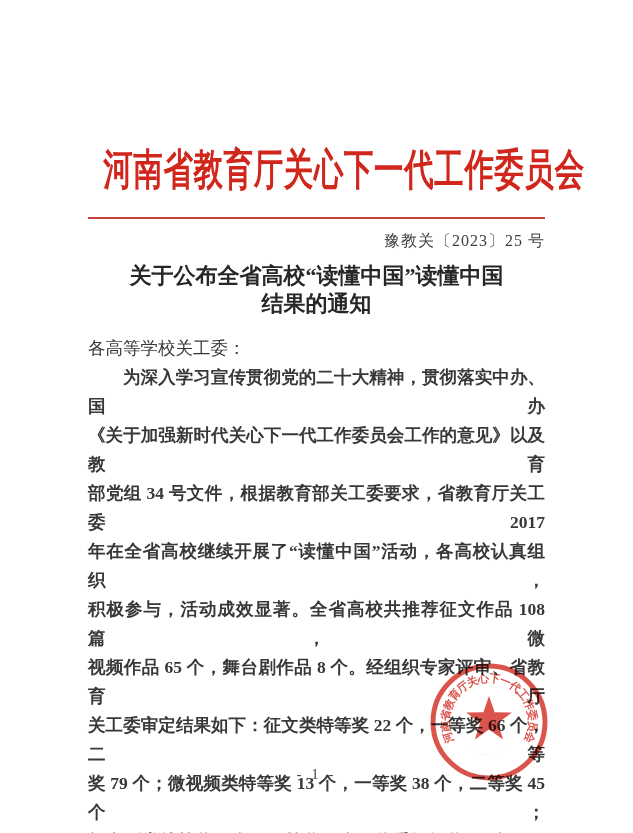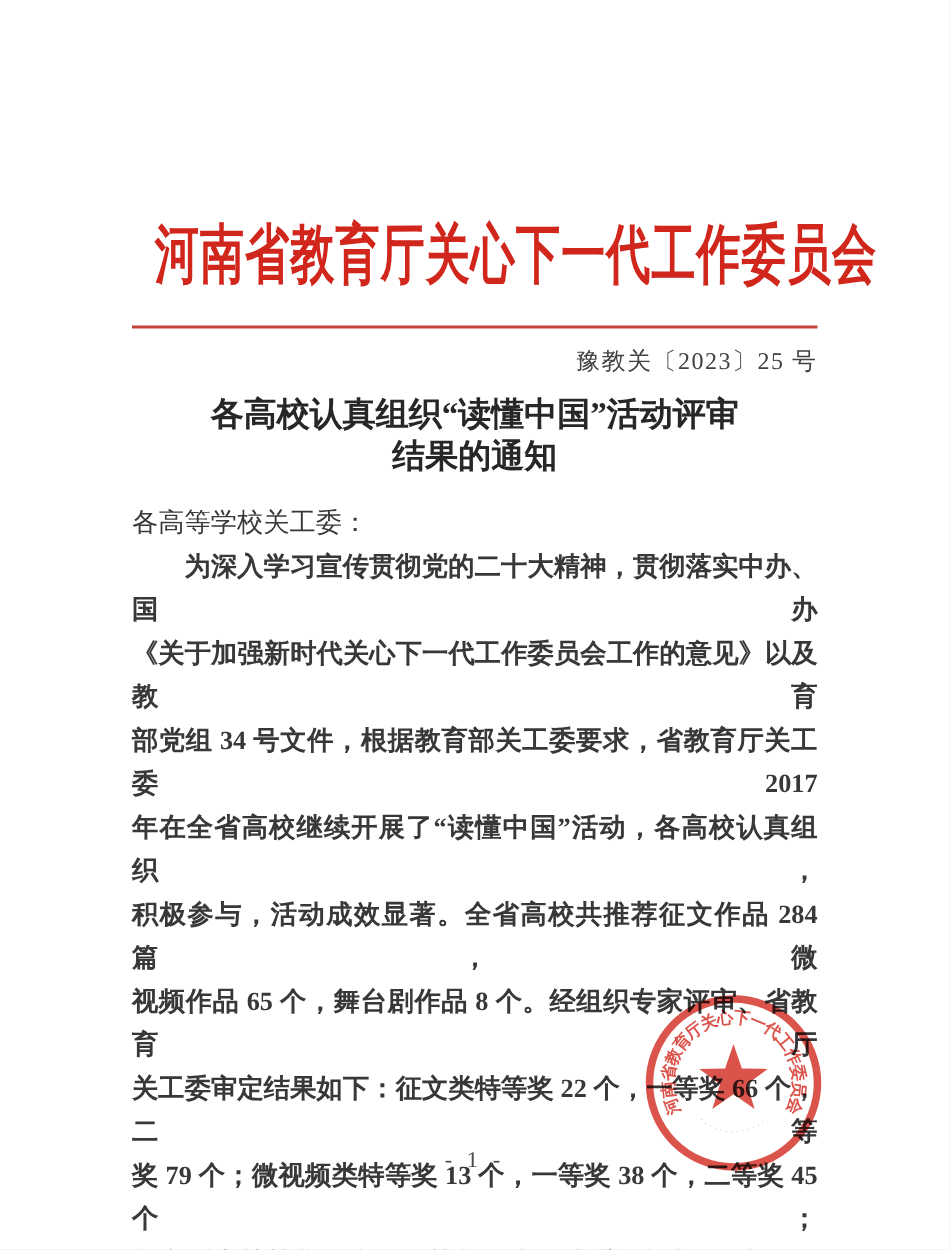--- a/index.html
+++ b/index.html
@@ -106,31 +106,31 @@
 
   <div class="org-header">
     <span class="org-title">河南省教育厅关心下一代工作委员会</span>
   </div>
 
   <div class="red-rule"></div>
 
   <div class="doc-number">豫教关〔2023〕25 号</div>
 
   <div class="doc-title">
-    <div>各高校认真组织“读懂中国”活动评审</div>
+    <div>关于公布全省高校“读懂中国”读懂中国</div>
     <div>结果的通知</div>
   </div>
 
   <div class="doc-body">
     <div class="line">各高等学校关工委：</div>
     <div class="line j indent">为深入学习宣传贯彻党的二十大精神，贯彻落实中办、国办</div>
     <div class="line j">《关于加强新时代关心下一代工作委员会工作的意见》以及教育</div>
     <div class="line j">部党组 34 号文件，根据教育部关工委要求，省教育厅关工委 2017</div>
     <div class="line j">年在全省高校继续开展了“读懂中国”活动，各高校认真组织，</div>
-    <div class="line j">积极参与，活动成效显著。全省高校共推荐征文作品 284 篇，微</div>
+    <div class="line j">积极参与，活动成效显著。全省高校共推荐征文作品 108 篇，微</div>
     <div class="line j">视频作品 65 个，舞台剧作品 8 个。经组织专家评审、省教育厅</div>
     <div class="line j">关工委审定结果如下：征文类特等奖 22 个，一等奖 66 个，二等</div>
     <div class="line j">奖 79 个；微视频类特等奖 13 个，一等奖 38 个，二等奖 45 个；</div>
     <div class="line j">舞台剧类特等奖 3 个，一等奖 5 个；优秀组织奖 26 个。现将评</div>
 
   </div>
 
   <svg class="seal" viewBox="0 0 130 130" width="130" height="130" xmlns="http://www.w3.org/2000/svg">
     <defs>
       <path id="sealTopArc" d="M 30.4 85 A 40 40 0 1 1 99.6 85" fill="none"></path>

